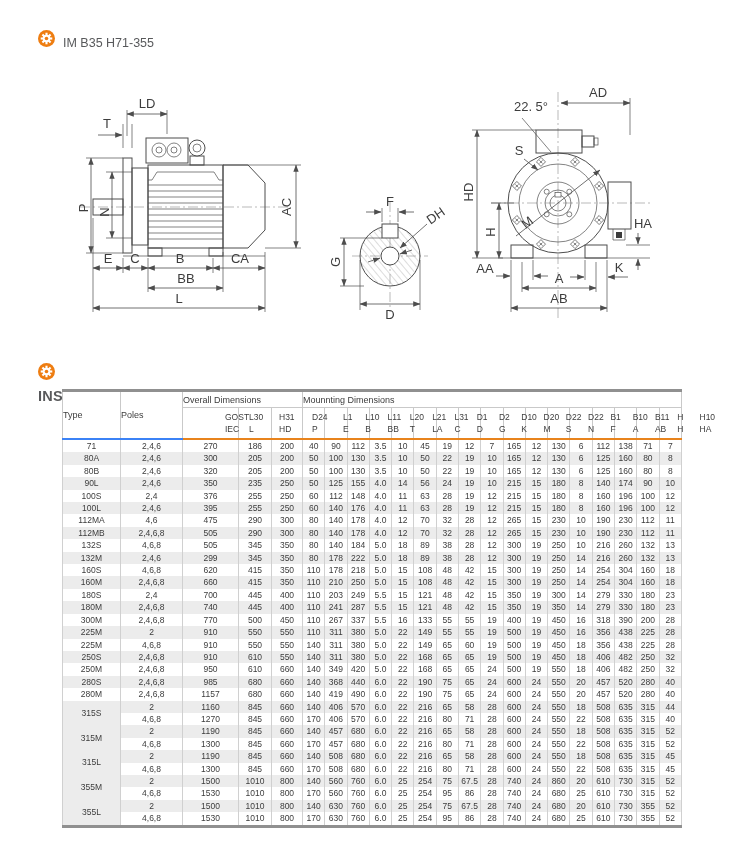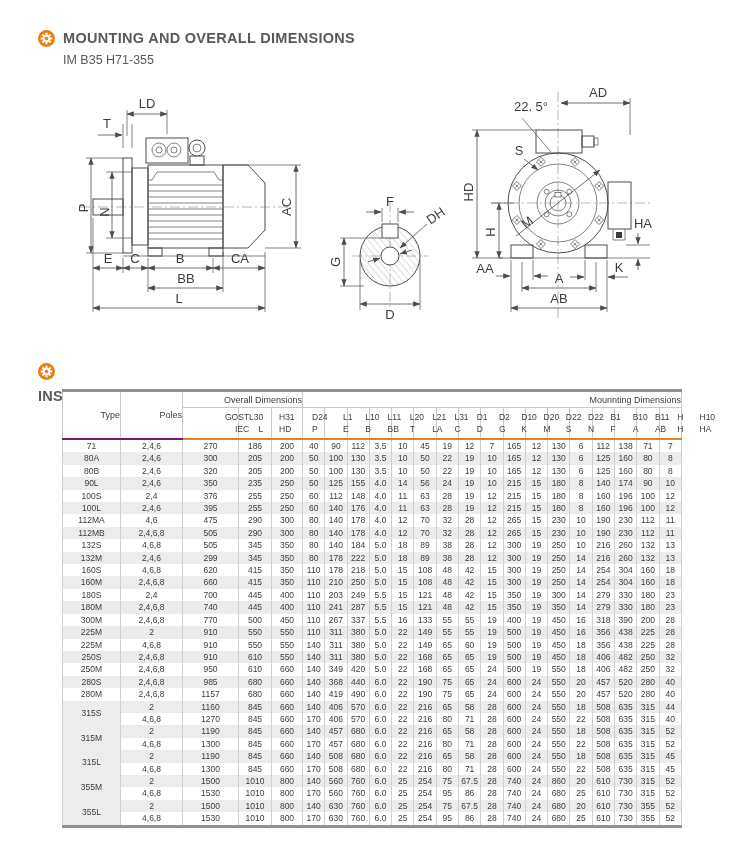--- a/index.html
+++ b/index.html
@@ -28,25 +28,25 @@
   .white{fill:#ffffff;}
 
   
   #table-wrap{position:absolute;left:62px;top:389px;}
   table{
     border-collapse:collapse;table-layout:fixed;width:620px;
     font-size:8.5px;color:#3c3c3c;
     border-top:3px solid #909090;border-bottom:3px solid #909090;
     border-left:1px solid #c9c9c9;border-right:1px solid #c9c9c9;
   }
-  thead th{background:#ffffff;font-weight:normal;border:1px solid #c9c9c9;text-align:right;padding:0;}
+  thead th{background:#ffffff;font-weight:normal;border:1px solid #c9c9c9;text-align:left;padding:0;}
   thead tr.grp th{height:15px;font-size:9px;}
   thead tr.lbl th{height:30px;}
   thead tr.lbl th{border-bottom:2px solid #e8831c;padding-left:40px;}
-  th.rowhead{font-size:10px;border-bottom:2px solid #701a75;}
+  th.rowhead{font-size:10px;border-bottom:2px solid #3b82f6;}
   .hl{display:block;line-height:12px;}
   .twocol{display:flex;justify-content:space-around;align-items:center;padding:0 2px;}
   tbody td{
     border-left:1px solid #d0d0d0;border-right:1px solid #d0d0d0;
     text-align:center;height:12.4px;line-height:12.4px;padding:0;
     white-space:nowrap;overflow:hidden;
   }
   tbody tr:nth-child(even){background:#ececec;}
 </style>
 </head>
@@ -58,21 +58,20 @@
     <g stroke="#ffffff" stroke-width="2.5">
       <line x1="10" y1="3.2" x2="10" y2="16.8"></line>
       <line x1="3.2" y1="10" x2="16.8" y2="10"></line>
       <line x1="5.2" y1="5.2" x2="14.8" y2="14.8"></line>
       <line x1="5.2" y1="14.8" x2="14.8" y2="5.2"></line>
     </g>
     <circle cx="10" cy="10" r="4.4" fill="#ffffff"></circle>
     <circle cx="10" cy="10" r="2.1" fill="#ee7d11"></circle>
   </svg>
   <div class="titles">
-    <span class="sec-title">MOUNTING AND OVERALL DIMENSIONS</span>
     <span class="sec-sub">IM B35 H71-355</span>
   </div>
 </div>
 
 <svg id="drawings" width="680" height="262" viewBox="0 0 680 262">
   <defs>
     <marker id="ar" viewBox="0 0 10 10" refX="9.5" refY="5" markerWidth="9" markerHeight="9" orient="auto-start-reverse">
       <path d="M0,1.3 L10,5 L0,8.7 z" fill="#4d4d4d"></path>
     </marker>
     <pattern id="hatch" patternUnits="userSpaceOnUse" width="5" height="5" patternTransform="rotate(-40)">

